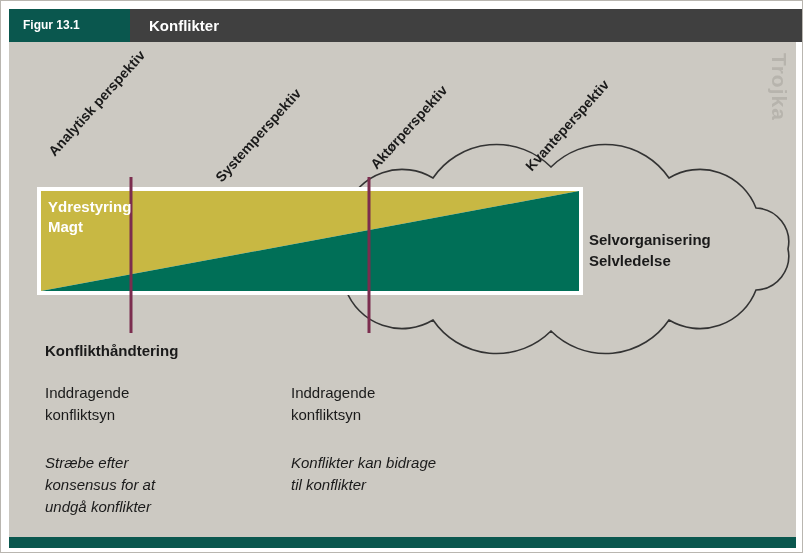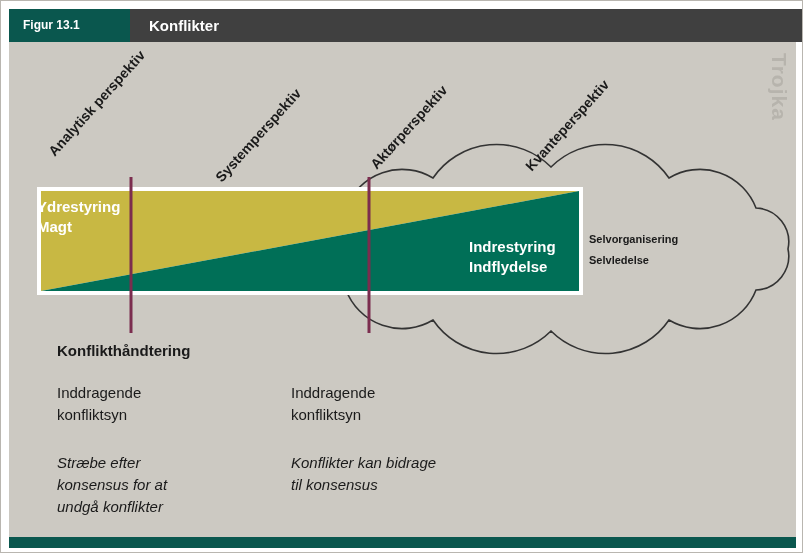--- a/index.html
+++ b/index.html
@@ -48,33 +48,33 @@
     transform-origin:0 100%;
   }
   .p1{left:56px;top:142px;}
   .p2{left:223px;top:168px;}
   .p3{left:378px;top:155px;}
   .p4{left:533px;top:157px;}
   .multiline{white-space:pre-line;}
   .bar-label{
     position:absolute;color:#ffffff;font-weight:bold;font-size:15px;line-height:20px;
   }
-  .ydre{left:36px;top:196px;}
+  .ydre{left:47px;top:196px;}
   .indre{left:468px;top:236px;}
   .selvorg{
     position:absolute;left:588px;top:228px;
-    color:#1a1a1a;font-weight:bold;font-size:11px;line-height:21px;
+    color:#1a1a1a;font-weight:bold;font-size:15px;line-height:21px;
   }
   .col-heading{
     position:absolute;font-weight:bold;font-size:15px;color:#1a1a1a;line-height:20px;
   }
   .col-text{
     position:absolute;font-size:15px;color:#1a1a1a;line-height:22px;
   }
-  .c1{left:56px;}
+  .c1{left:44px;}
   .c2{left:290px;}
   .rowA{top:340px;}
   .rowB{top:381px;}
   .rowC{top:451px;font-style:italic;}
 </style>
 </head>
 <body>
 
 <div class="page">
 
@@ -112,35 +112,33 @@
     <line x1="368" y1="176" x2="368" y2="332" stroke="#7b2d4e" stroke-width="3"></line>
   </svg>
 
   <div class="persp p1">Analytisk perspektiv</div>
   <div class="persp p2">Systemperspektiv</div>
   <div class="persp p3">Aktørperspektiv</div>
   <div class="persp p4">Kvanteperspektiv</div>
 
   <div class="bar-label ydre multiline">Ydrestyring
 Magt</div>
-  <div class="bar-label indre multiline">Indrestyring
-Indflydelse</div>
 
   <div class="selvorg multiline">Selvorganisering
 Selvledelse</div>
 
   <div class="col-heading c1 rowA">Konflikthåndtering</div>
   <div class="col-text c1 rowB multiline">Inddragende
 konfliktsyn</div>
   <div class="col-text c1 rowC multiline">Stræbe efter
 konsensus for at
 undgå konflikter</div>
 
   <div class="col-text c2 rowB multiline">Inddragende
 konfliktsyn</div>
   <div class="col-text c2 rowC multiline">Konflikter kan bidrage
-til konsensus</div>
+til konflikter</div>
 
   <div class="trojka">Trojka</div>
 
   <div class="bottom-bar"></div>
 
 </div>
 
 </body></html>

